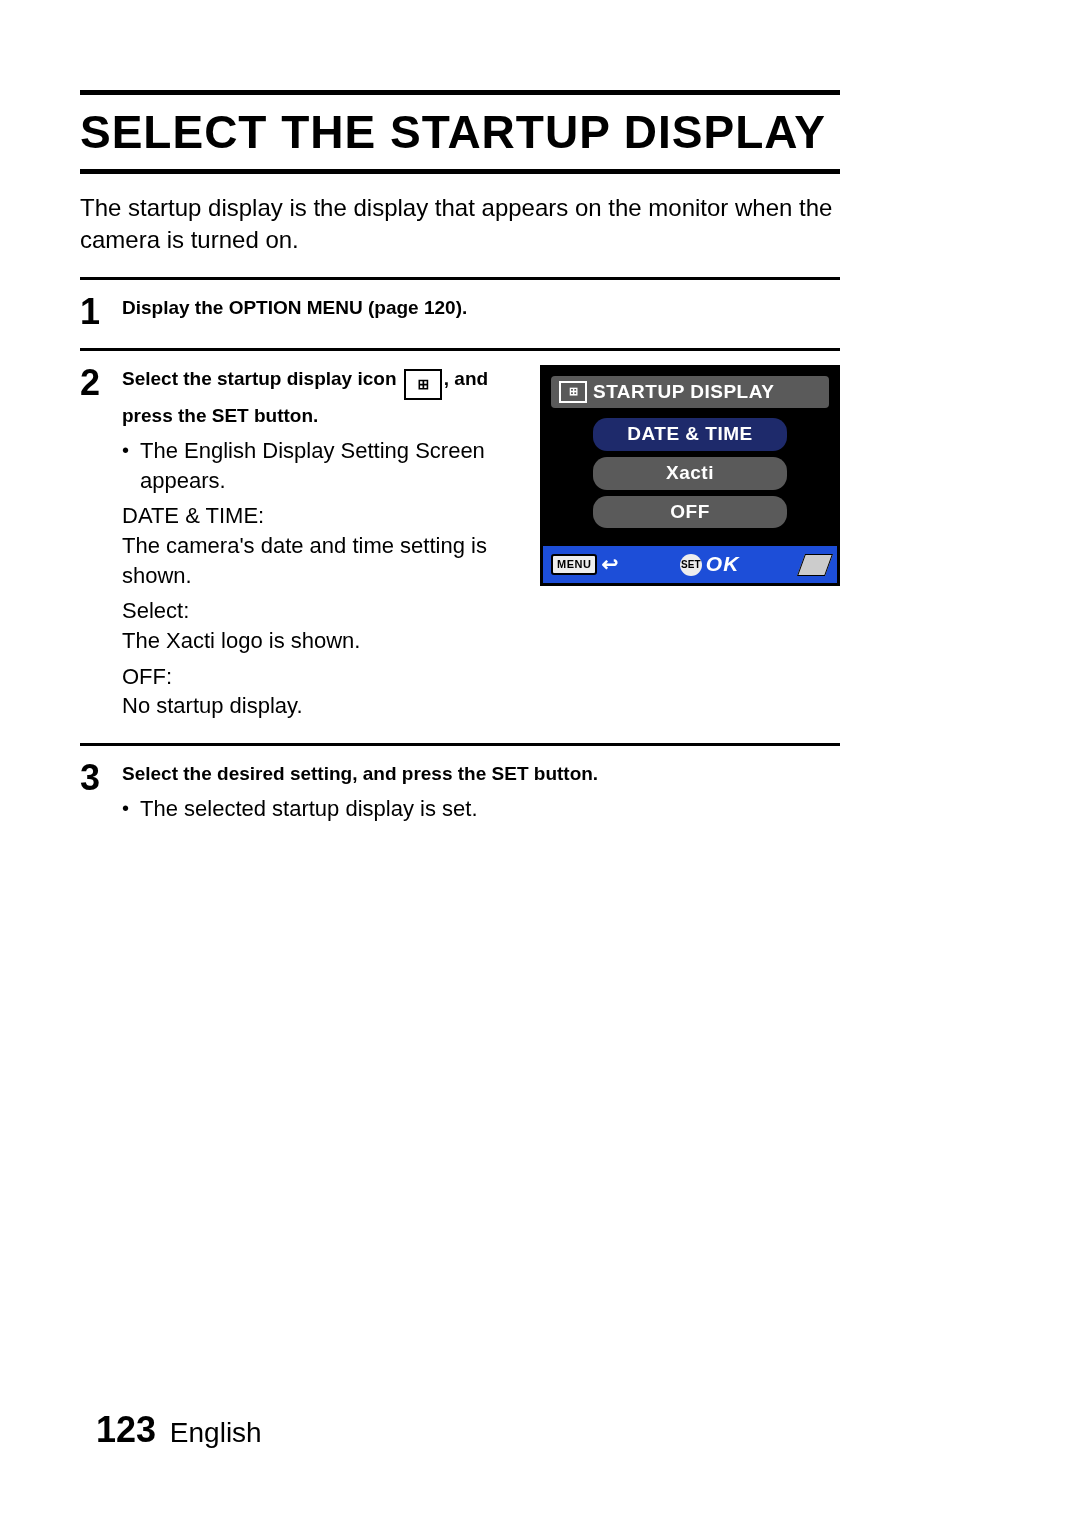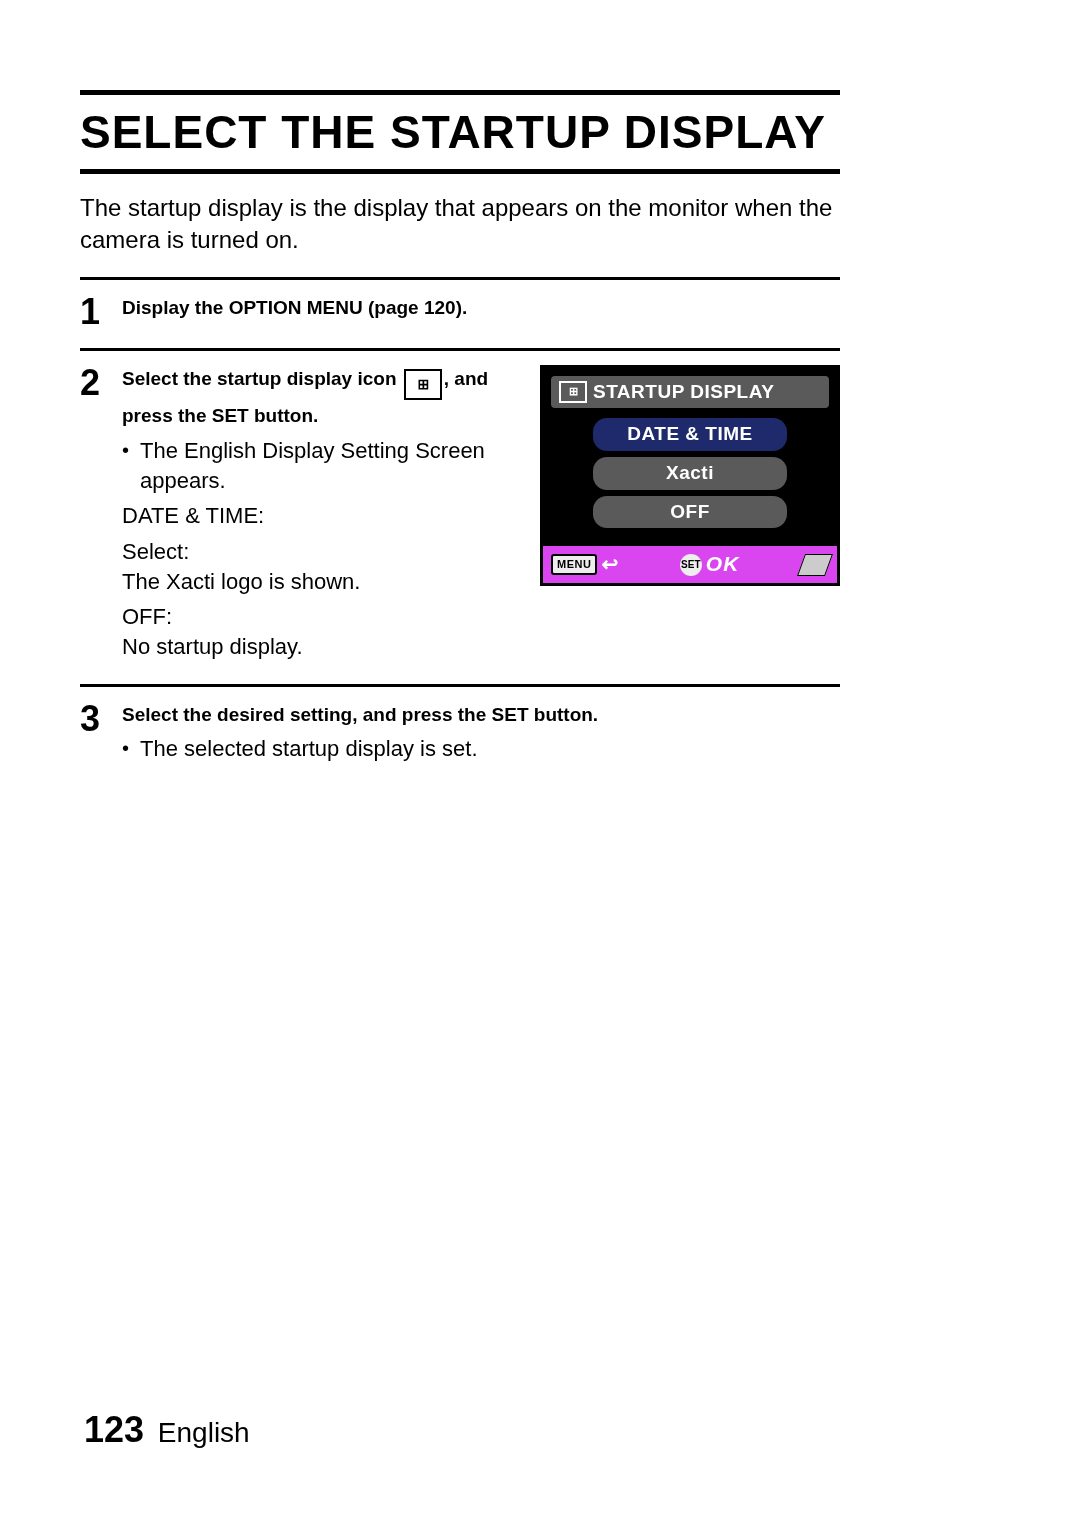--- a/index.html
+++ b/index.html
@@ -149,21 +149,21 @@
     text-align: center;
     padding: 3px 0 4px 0;
     border-radius: 14px;
     margin: 6px 42px;
     letter-spacing: 0.5px;
   }
   .lcd-opt.selected {
     background: #1e2a6b;
   }
   .lcd-bar {
-    background: #d946ef;
+    background: #1d4ed8;
     display: flex;
     align-items: center;
     justify-content: space-between;
     padding: 4px 8px;
     border-top: 2px solid #000;
     gap: 16px;
   }
   .lcd-bar .grp {
     display: flex;
     align-items: center;
@@ -210,21 +210,21 @@
   .right-chev {
     width: 26px;
     height: 20px;
     background: #ccc;
     transform: skewX(-20deg);
     border: 1px solid #000;
   }
 
   .footer {
     position: absolute;
-    left: 84px;
+    left: 96px;
     bottom: 70px;
     font-size: 28px;
   }
   .footer .pnum {
     font-size: 36px;
     font-weight: 900;
     margin-right: 6px;
   }
 </style>
 </head>
@@ -253,20 +253,21 @@
       <div class="step2-text">
         <span class="step-head">Select the startup display icon </span>
         <span class="sd-icon">⊞</span><span class="step-head">, and press the SET button.</span>
 
         <div class="bullet-item">
           <div class="bullet-dot">•</div>
           <div class="bullet-text">The English Display Setting Screen appears.</div>
         </div>
 
         <div class="desc-term">DATE &amp; TIME:</div>
+        <div class="desc-text">The camera's date and time setting is shown.</div>
 
         <div class="desc-term">Select:</div>
         <div class="desc-text">The Xacti logo is shown.</div>
 
         <div class="desc-term">OFF:</div>
         <div class="desc-text">No startup display.</div>
       </div>
 
       <div class="lcd">
         <div class="lcd-body">

